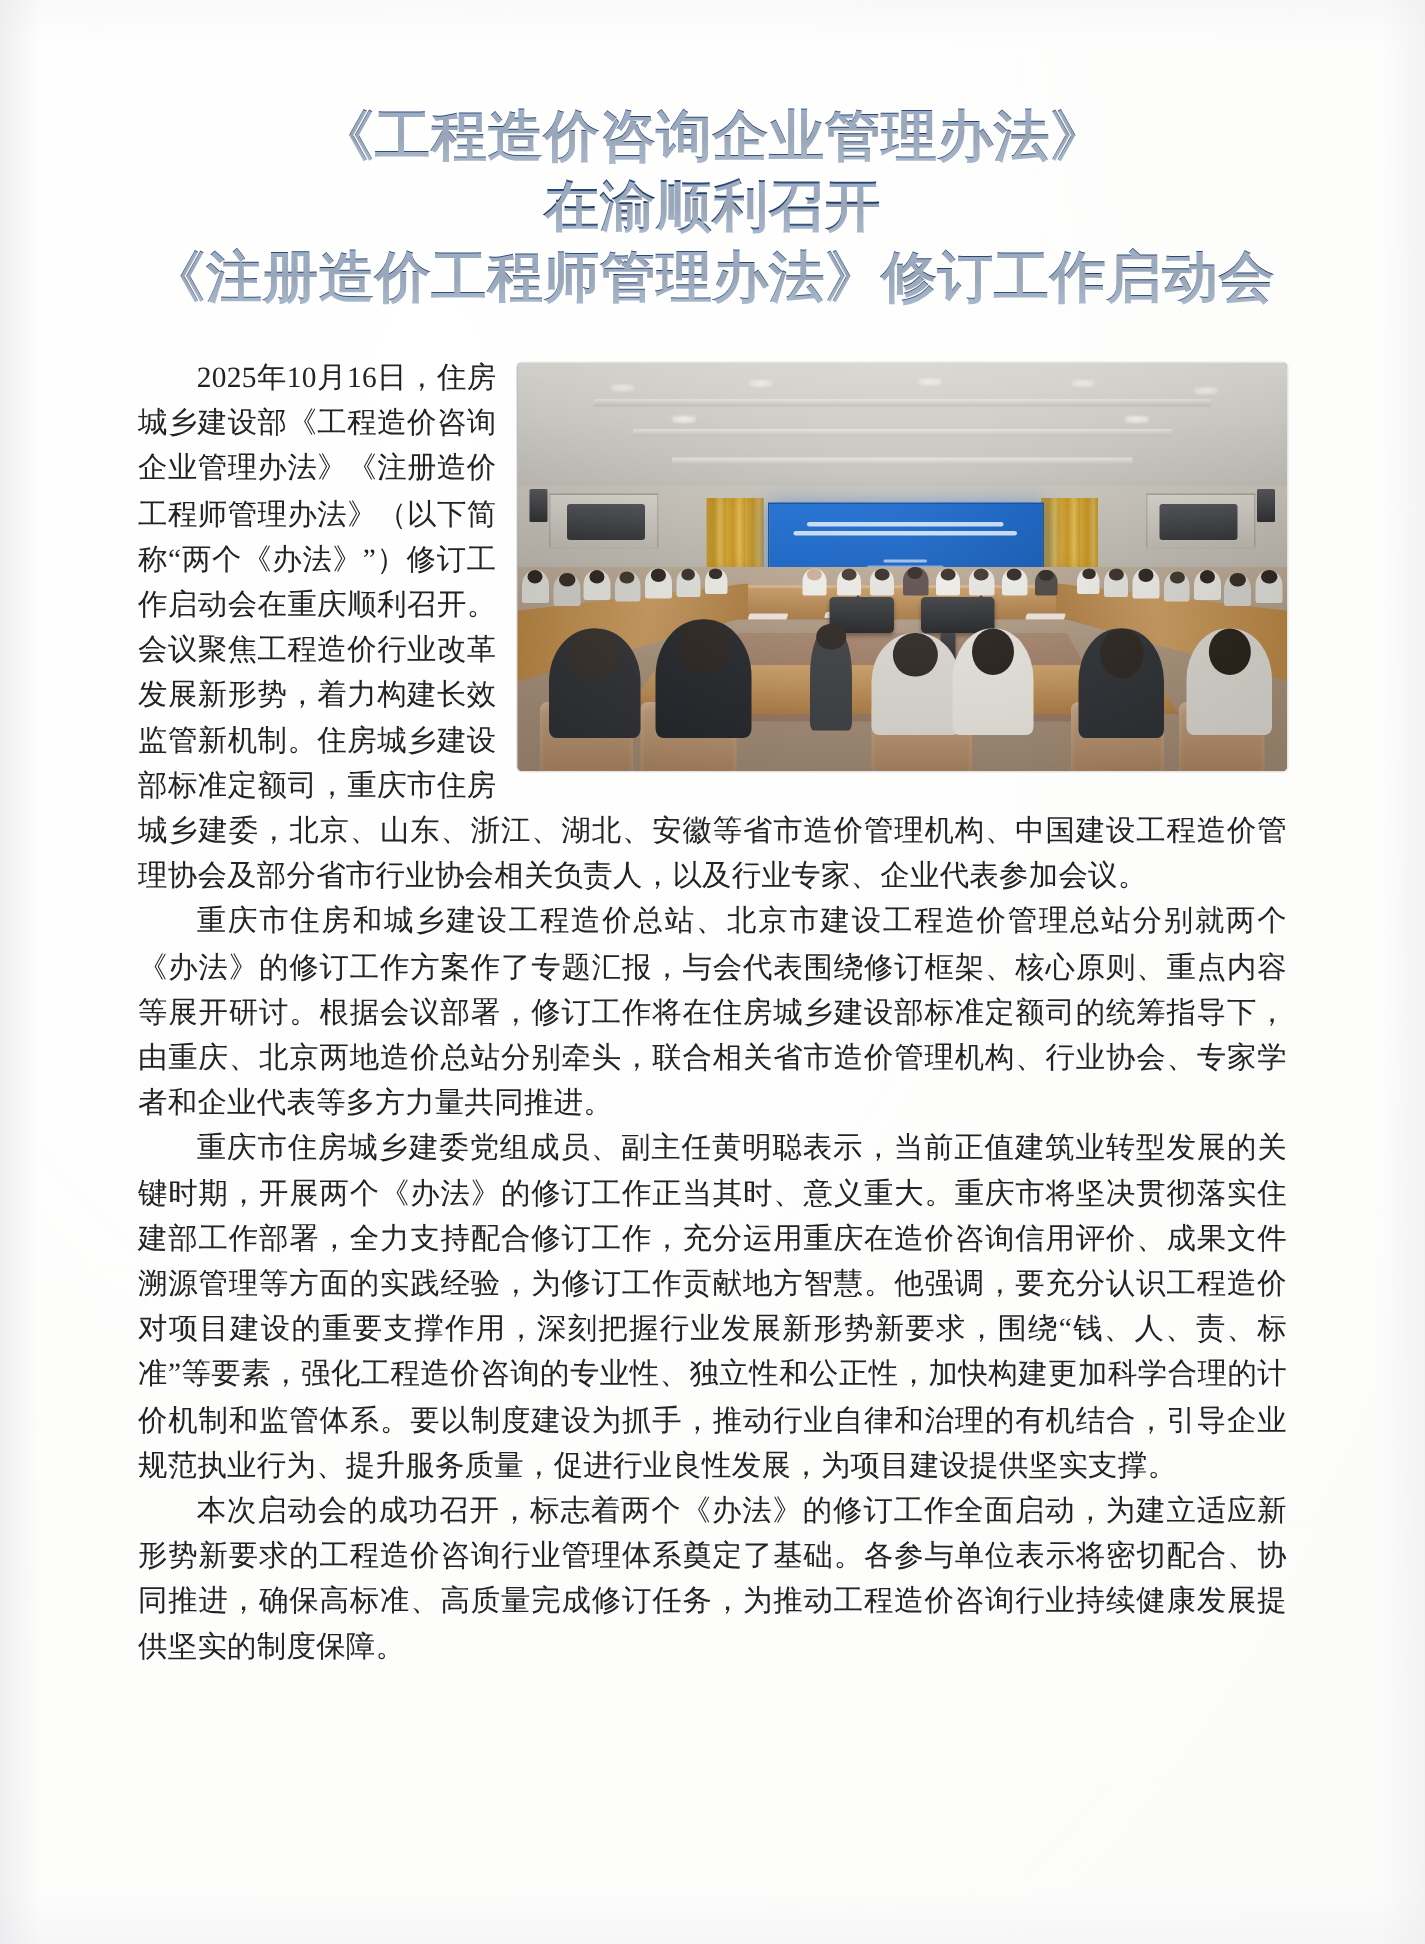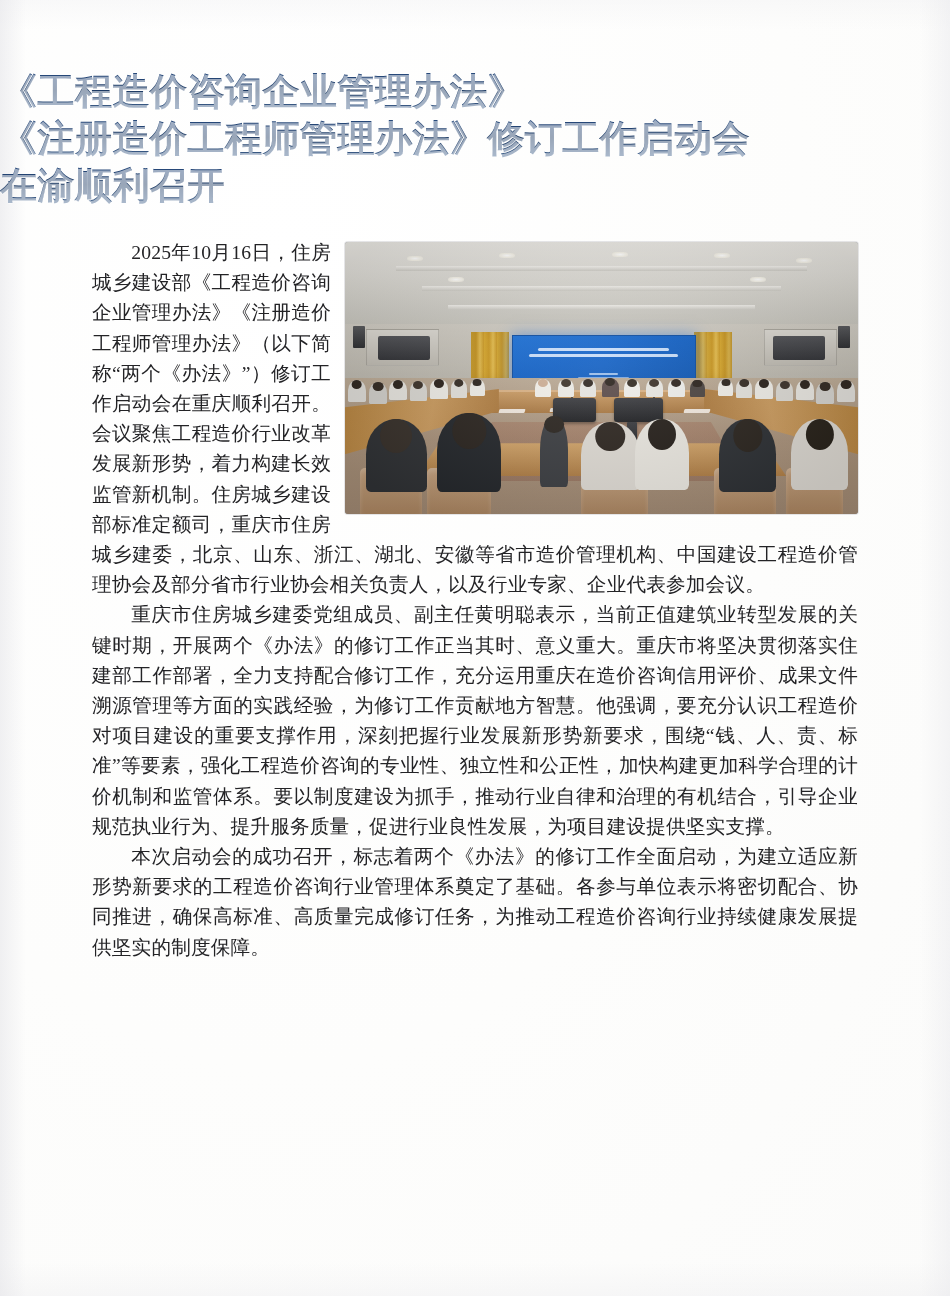--- a/index.html
+++ b/index.html
@@ -39,20 +39,21 @@
       linear-gradient(0deg, rgba(235,235,238,.35) 0px, rgba(255,255,255,0) 34px),
       linear-gradient(180deg, rgba(236,236,239,.30) 0px, rgba(255,255,255,0) 30px);
   }
 
   
   #headline {
     position: absolute;
     left: 0;
     top: 68px;
     width: 950px;
+    text-align: center;
     z-index: 4;
   }
   .hl-line {
     display: block;
     font-family: "Liberation Serif", "DejaVu Serif", serif;
     font-weight: bold;
     font-size: 37px;
     line-height: 47px;
     letter-spacing: .5px;
     color: #22416e;
@@ -256,22 +257,22 @@
     pointer-events: none;
   }
 </style>
 </head>
 <body>
 
 <div id="page">
 
   <div id="headline">
     <span class="hl-line">《工程造价咨询企业管理办法》</span>
+    <span class="hl-line">在渝顺利召开</span>
     <span class="hl-line">《注册造价工程师管理办法》修订工作启动会</span>
-    <span class="hl-line">在渝顺利召开</span>
   </div>
 
   <div id="article">
 
     <figure id="photo-figure">
       <div class="scene">
 
         <div class="ceiling"></div>
         <div class="ceil-beam b1"></div>
         <div class="ceil-beam b2"></div>
@@ -418,17 +419,18 @@
         <div class="person" style="left:87%;bottom:9%;width:11%;height:26%;background:#d9d5ce">
             <span class="head" style="width:50%;height:44%;background:#272119"></span>
           </div>
 
         <div class="photo-grade"></div>
         <div class="photo-soft"></div>
       </div>
     </figure>
 
     <p class="body">2025年10月16日，住房城乡建设部《工程造价咨询企业管理办法》《注册造价工程师管理办法》（以下简称“两个《办法》”）修订工作启动会在重庆顺利召开。会议聚焦工程造价行业改革发展新形势，着力构建长效监管新机制。住房城乡建设部标准定额司，重庆市住房城乡建委，北京、山东、浙江、湖北、安徽等省市造价管理机构、中国建设工程造价管理协会及部分省市行业协会相关负责人，以及行业专家、企业代表参加会议。</p>
+    <p class="body">重庆市住房和城乡建设工程造价总站、北京市建设工程造价管理总站分别就两个《办法》的修订工作方案作了专题汇报，与会代表围绕修订框架、核心原则、重点内容等展开研讨。根据会议部署，修订工作将在住房城乡建设部标准定额司的统筹指导下，由重庆、北京两地造价总站分别牵头，联合相关省市造价管理机构、行业协会、专家学者和企业代表等多方力量共同推进。</p>
     <p class="body">重庆市住房城乡建委党组成员、副主任黄明聪表示，当前正值建筑业转型发展的关键时期，开展两个《办法》的修订工作正当其时、意义重大。重庆市将坚决贯彻落实住建部工作部署，全力支持配合修订工作，充分运用重庆在造价咨询信用评价、成果文件溯源管理等方面的实践经验，为修订工作贡献地方智慧。他强调，要充分认识工程造价对项目建设的重要支撑作用，深刻把握行业发展新形势新要求，围绕“钱、人、责、标准”等要素，强化工程造价咨询的专业性、独立性和公正性，加快构建更加科学合理的计价机制和监管体系。要以制度建设为抓手，推动行业自律和治理的有机结合，引导企业规范执业行为、提升服务质量，促进行业良性发展，为项目建设提供坚实支撑。</p>
     <p class="body">本次启动会的成功召开，标志着两个《办法》的修订工作全面启动，为建立适应新形势新要求的工程造价咨询行业管理体系奠定了基础。各参与单位表示将密切配合、协同推进，确保高标准、高质量完成修订任务，为推动工程造价咨询行业持续健康发展提供坚实的制度保障。</p>
 
   </div>
 </div>
 
 </body></html>

